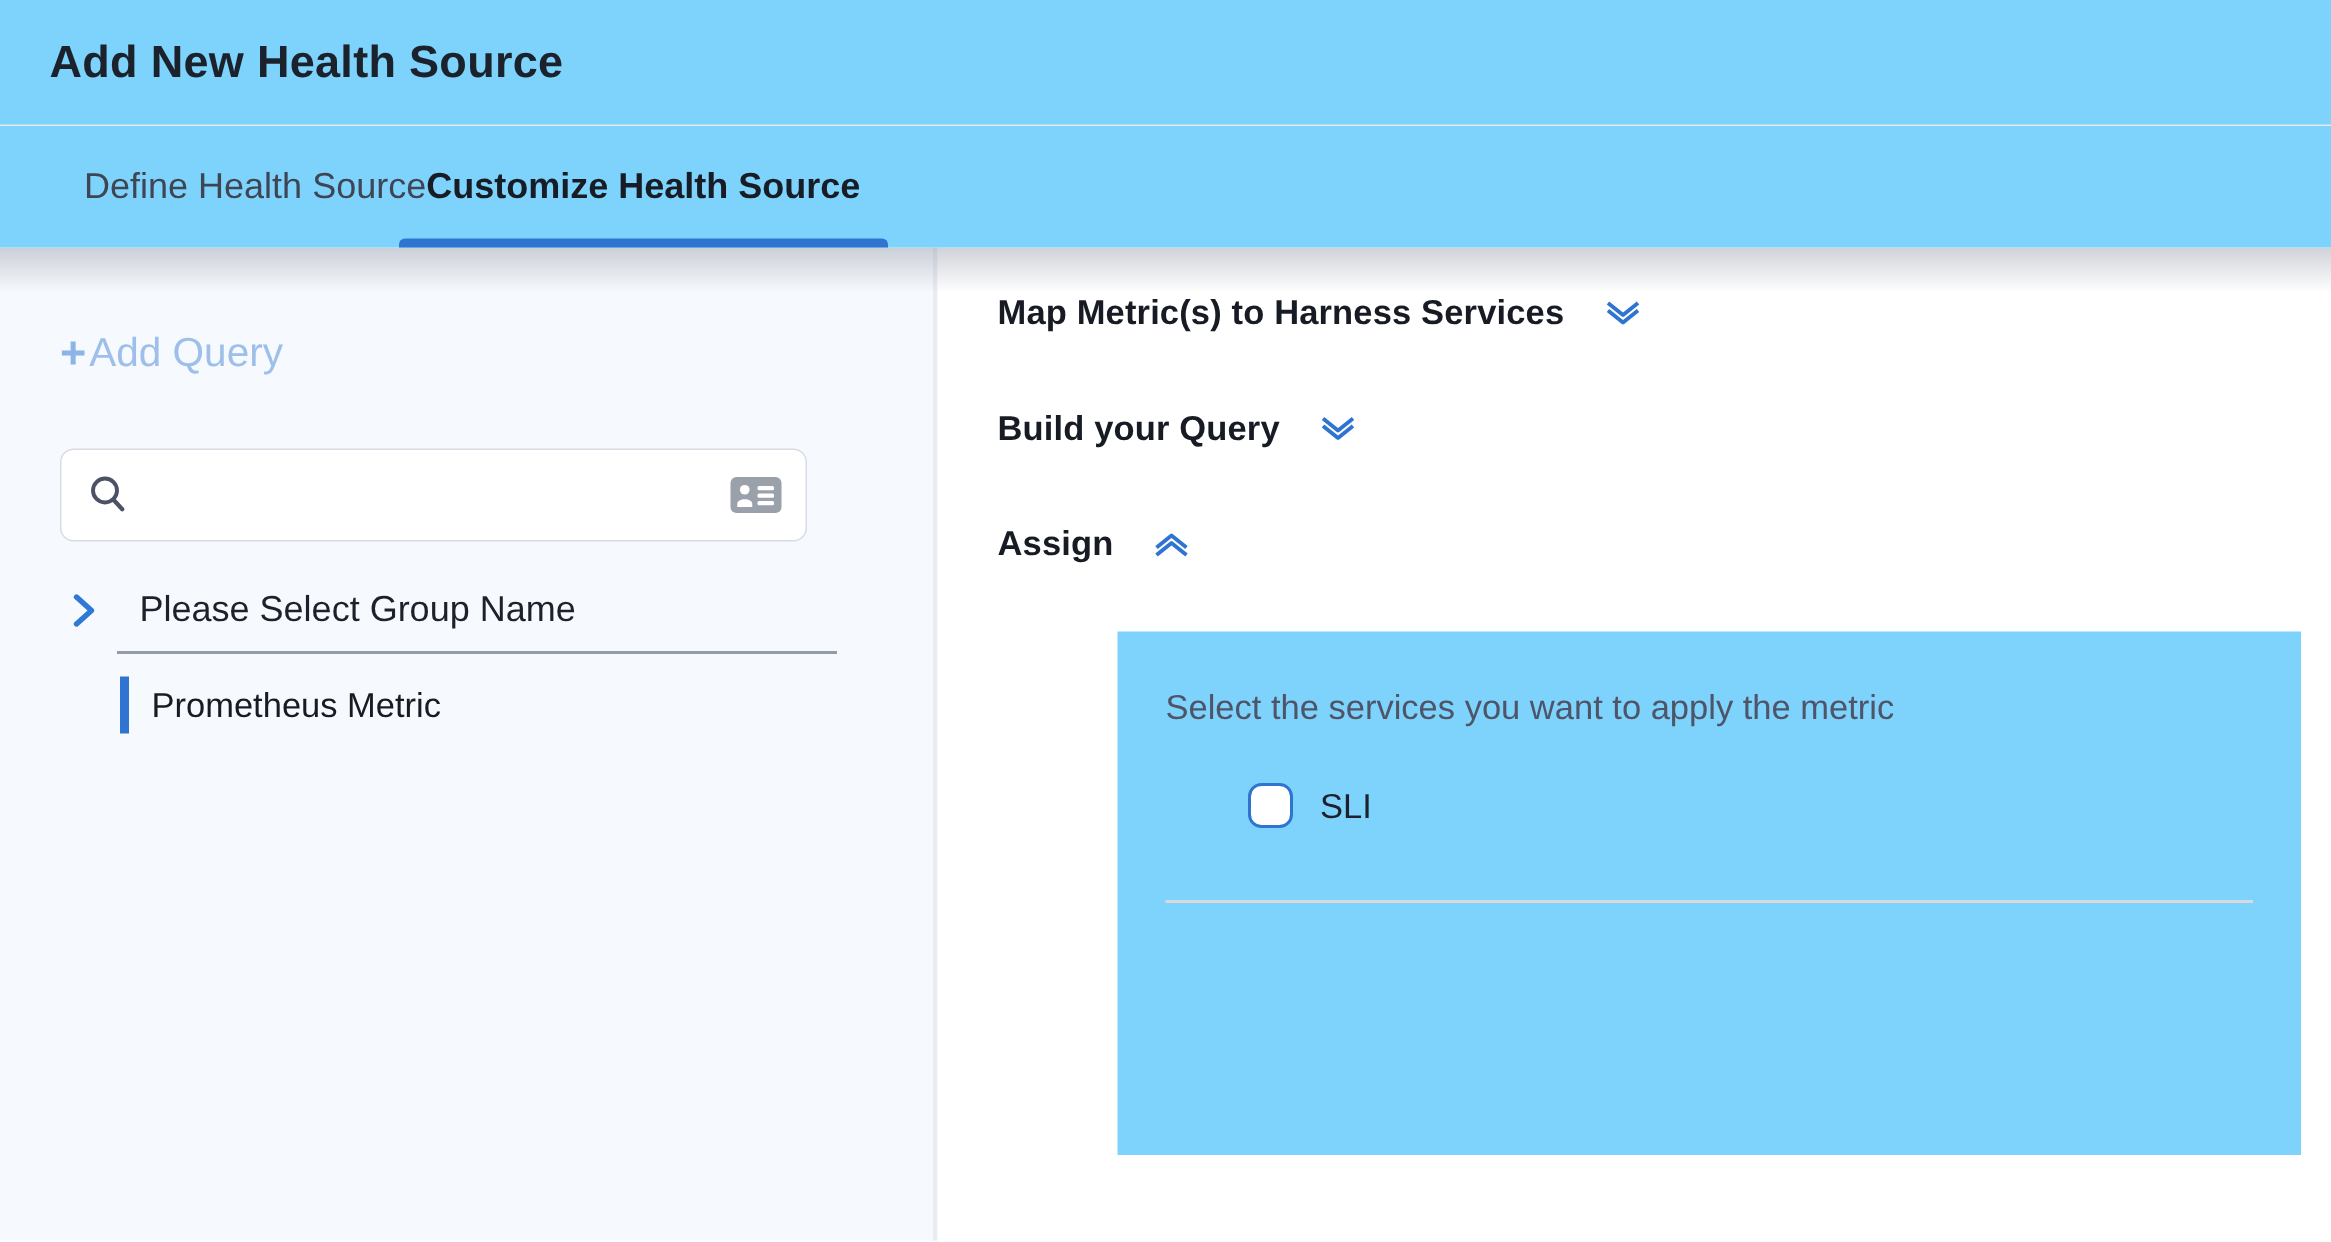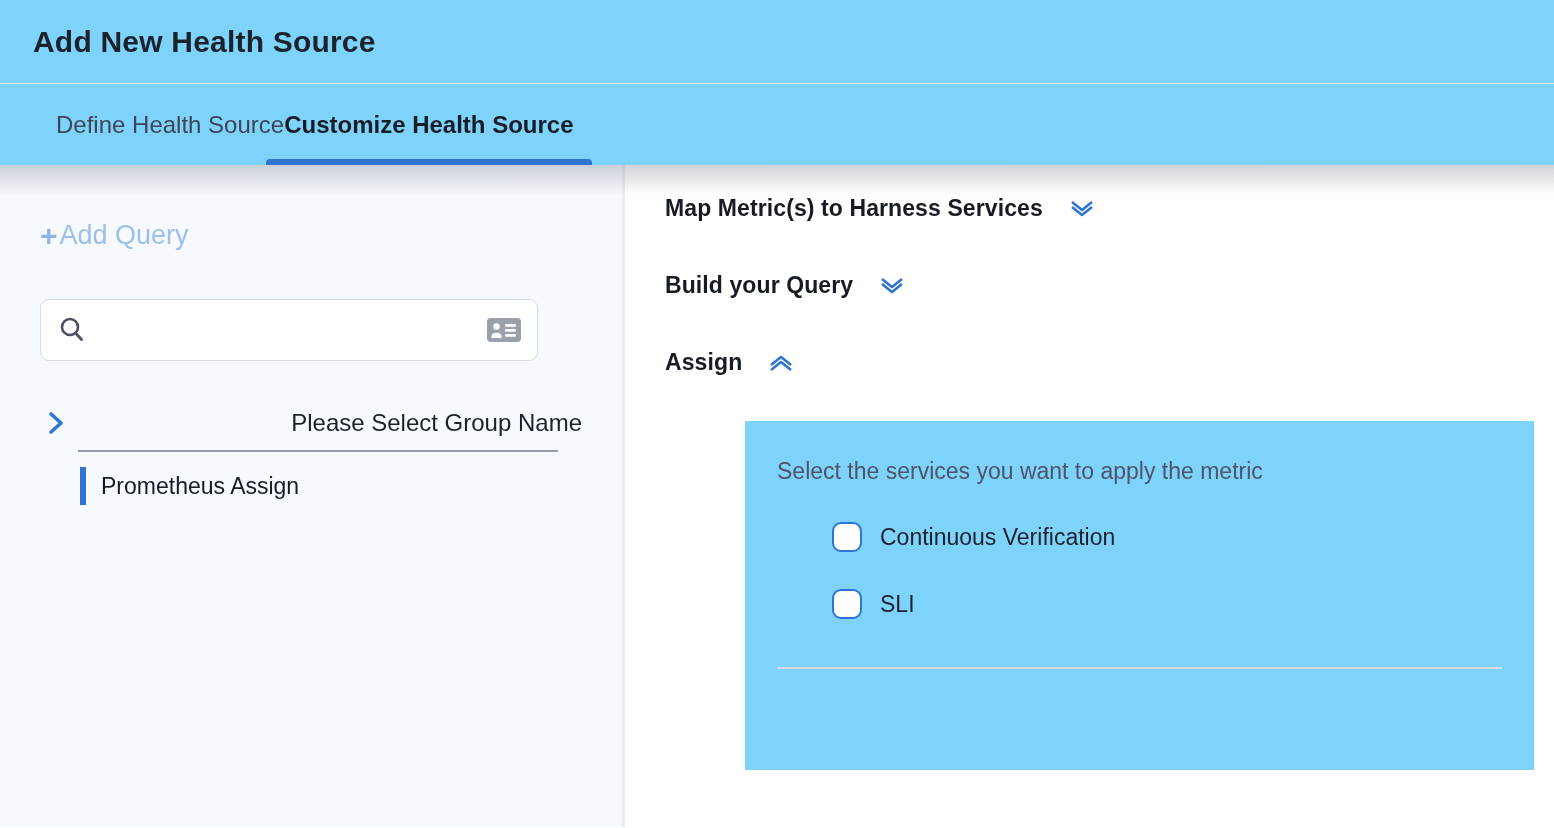--- a/index.html
+++ b/index.html
@@ -106,25 +106,24 @@
     border: none;
     outline: none;
     font-size: 22px;
     font-family: inherit;
     color: #1d212b;
     background: transparent;
     margin: 0 10px;
     min-width: 0;
   }
   .group-row {
-    margin-top: 48px;
-    display: flex;
-    align-items: center;
-    cursor: pointer;
-    justify-content: space-between;
+    margin-top: 32px;
+    display: flex;
+    align-items: center;
+    cursor: pointer;
   }
   .group-chevron { margin-left: 5px; flex: 0 0 auto; }
   .group-label {
     margin-left: 26px;
     font-size: 24px;
     font-weight: 500;
     color: #1d212b;
   }
   .group-divider {
     margin: 13px 0 0 38px;
@@ -266,21 +265,21 @@
         <svg width="22" height="26" viewBox="0 0 22 26">
           <polyline points="6,4 16,13 6,22" fill="none" stroke="#2f78d6" stroke-width="3.6" stroke-linecap="round" stroke-linejoin="round"></polyline>
         </svg>
       </span>
       <span class="group-label">Please Select Group Name</span>
     </div>
     <div class="group-divider"></div>
 
     <div class="metric-item">
       <div class="selected-bar"></div>
-      <span class="metric-label">Prometheus Assign</span>
+      <span class="metric-label">Prometheus Metric</span>
     </div>
   </div>
 
   <div class="main">
 
     <div class="section-header">
       <span class="section-title">Map Metric(s) to Harness Services</span>
       <span class="section-chevron">
         <svg width="30" height="24" viewBox="0 0 30 24">
           <polyline points="5,5 15,13 25,5" fill="none" stroke="#2f74d0" stroke-width="2.6" stroke-linejoin="round"></polyline>
@@ -305,24 +304,20 @@
         <svg width="30" height="24" viewBox="0 0 30 24" style="transform:rotate(180deg)">
           <polyline points="5,5 15,13 25,5" fill="none" stroke="#2f74d0" stroke-width="2.6" stroke-linejoin="round"></polyline>
           <polyline points="5,10 15,18 25,10" fill="none" stroke="#2f74d0" stroke-width="2.6" stroke-linejoin="round"></polyline>
         </svg>
       </span>
     </div>
 
     <div class="assign-panel">
       <div class="assign-prompt">Select the services you want to apply the metric</div>
 
-      <div class="option-row">
-        <div class="checkbox"></div>
-        <span class="option-label">Continuous Verification</span>
-      </div>
 
 
       <div class="option-row">
         <div class="checkbox"></div>
         <span class="option-label">SLI</span>
       </div>
 
       <div class="assign-divider"></div>
     </div>
 

